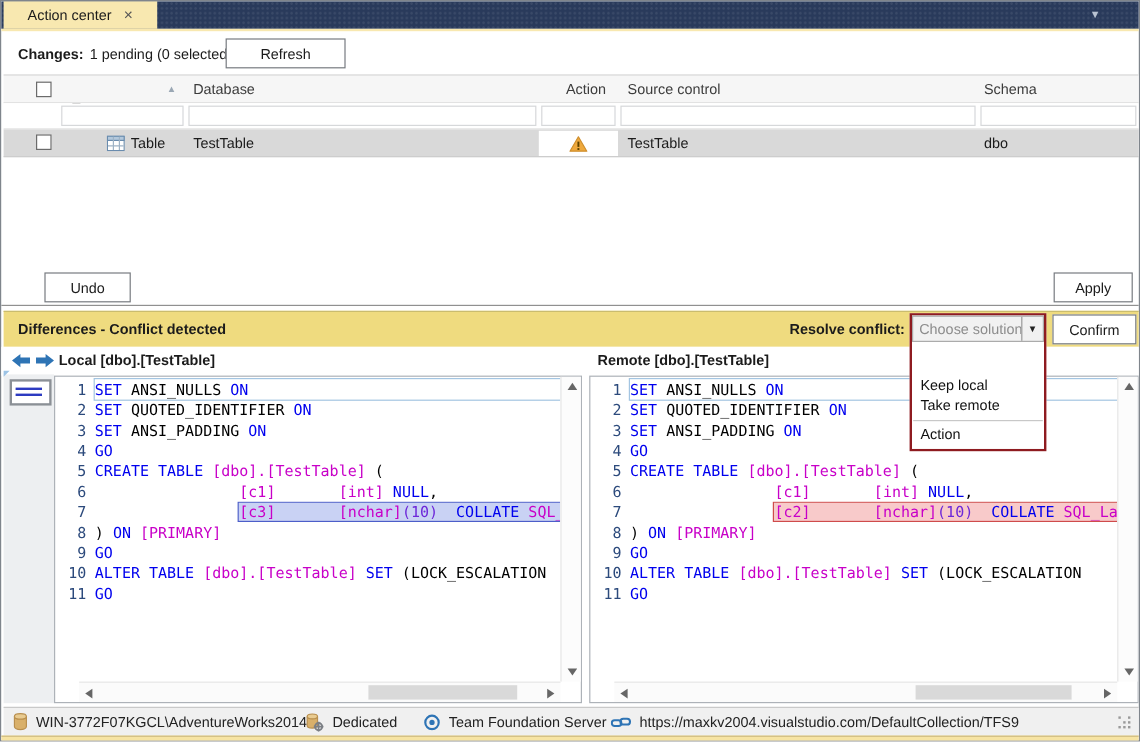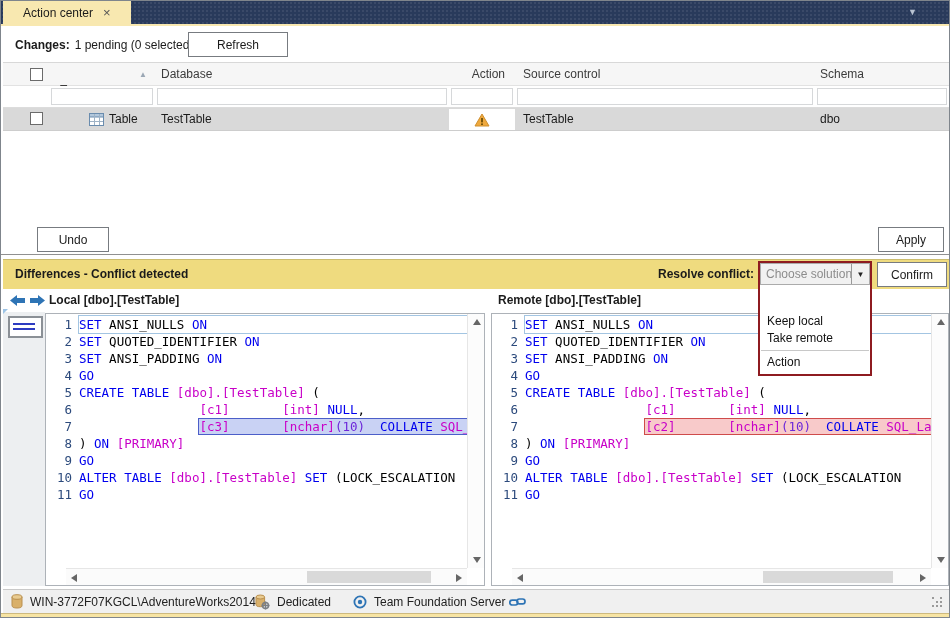--- a/index.html
+++ b/index.html
@@ -331,20 +331,21 @@
       </svg>
       <span>Team Foundation Server</span>
     </div>
     <div class="sb-item" style="left:506px;">
       <svg width="17" height="12" viewBox="0 0 17 12">
         <g fill="none" stroke="#2e74b5" stroke-width="1.7">
           <rect x="0.8" y="4.2" rx="2.4" ry="2.4" width="8" height="4.8"></rect>
           <rect x="8" y="3" rx="2.4" ry="2.4" width="8" height="4.8"></rect>
         </g>
       </svg>
+      <span>https://maxkv2004.visualstudio.com/DefaultCollection/TFS9</span>
     </div>
     <span class="grip">
         <i></i>
       </span>
   </div>
 
   <div class="bottom-strip"></div>
 
 </div>
 

